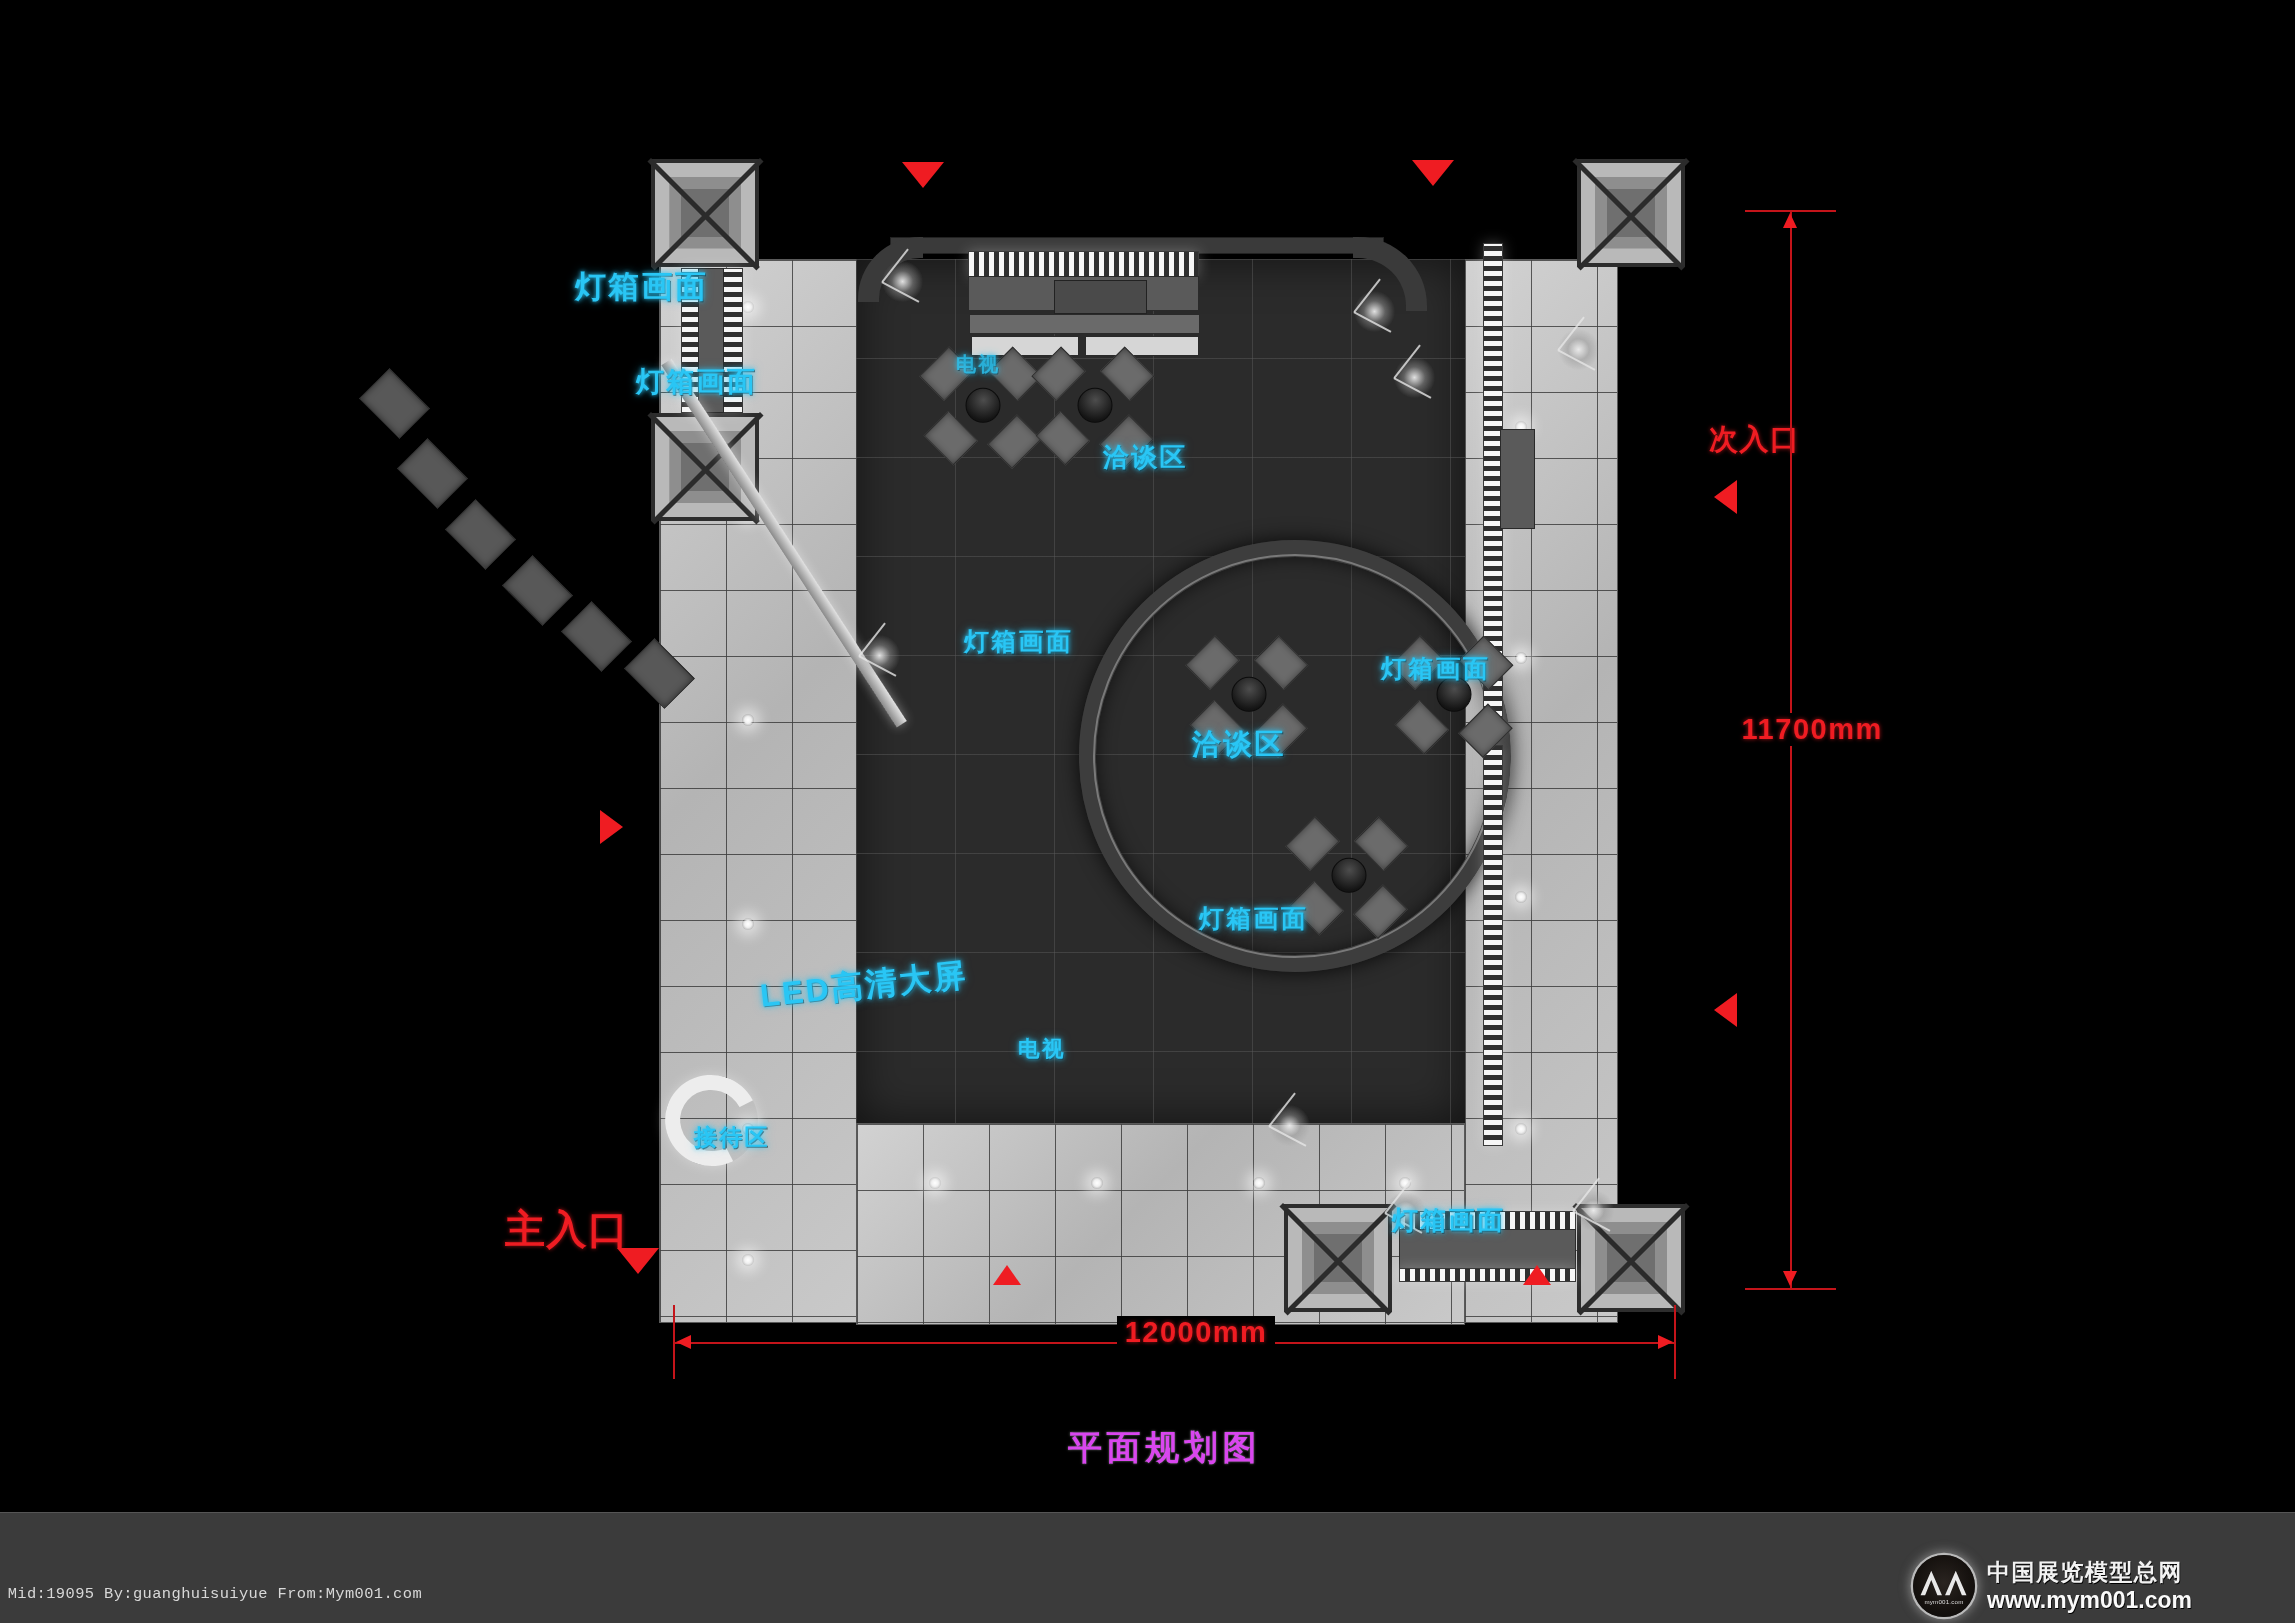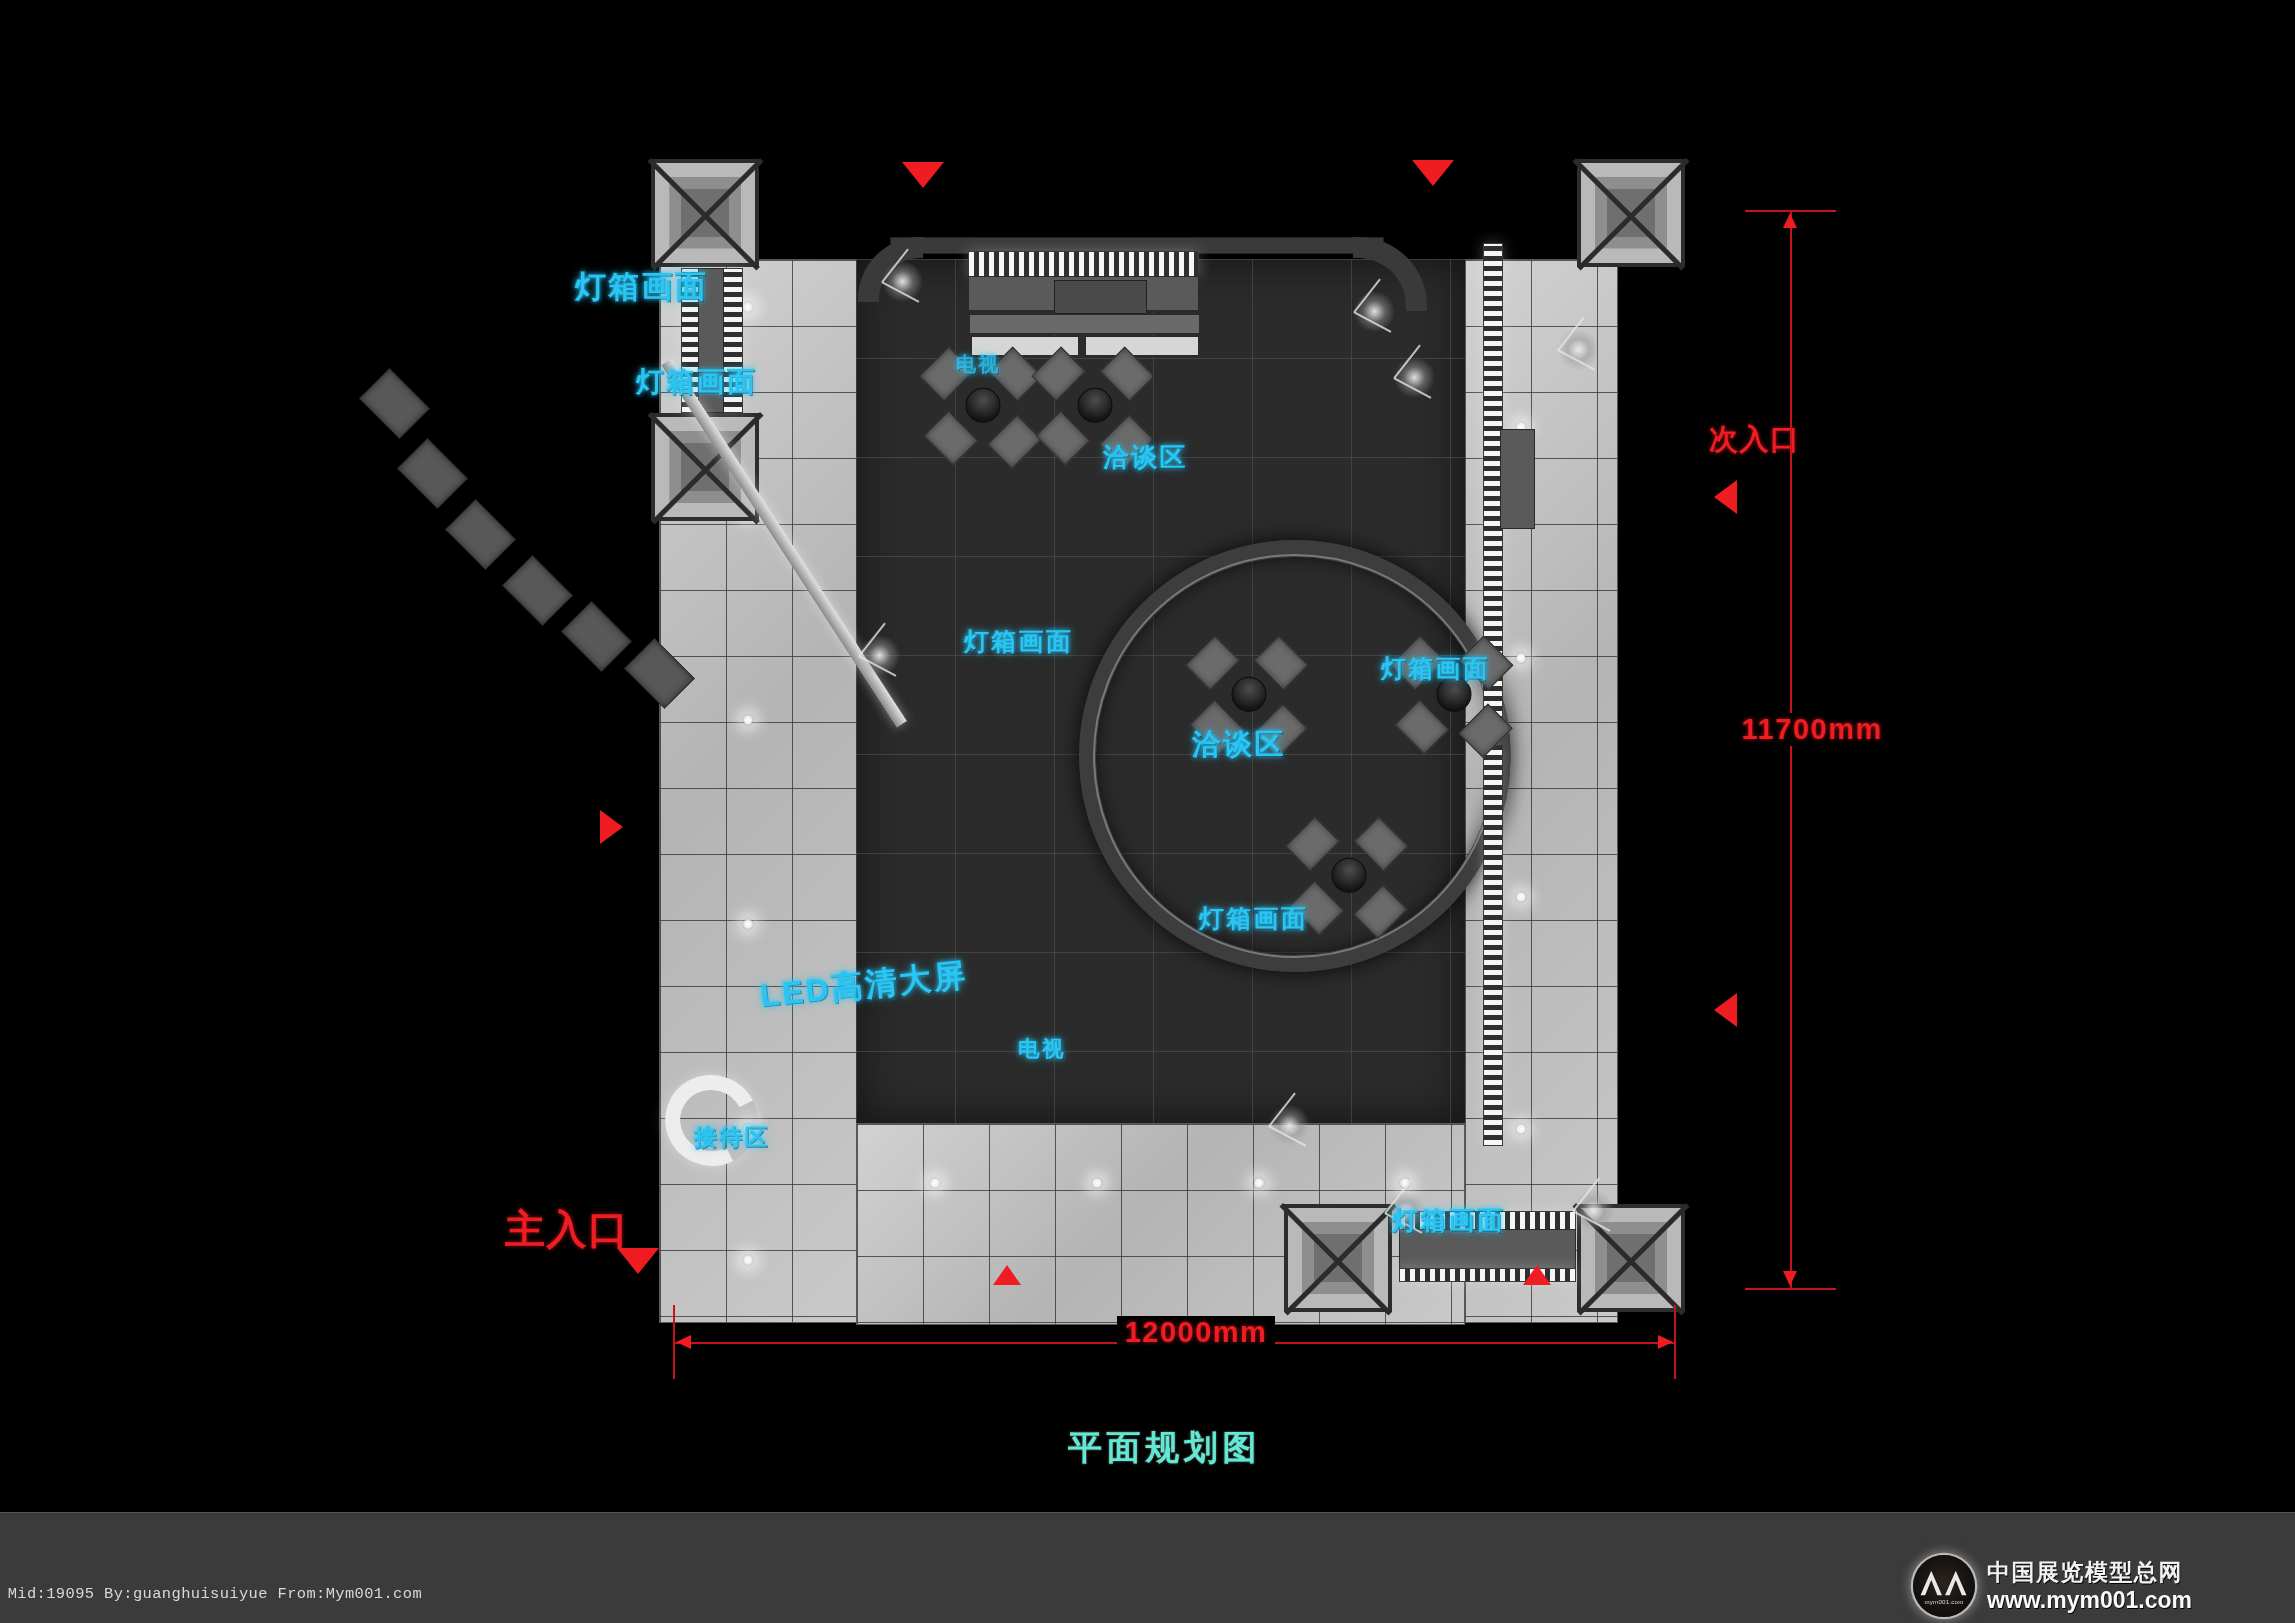--- a/index.html
+++ b/index.html
@@ -41,21 +41,21 @@
   }
   #logo-url{
     position:absolute;left:74px;top:35px;font-size:23px;font-weight:bold;color:#fafafa;
     letter-spacing:0px;text-shadow:0.8px 0.8px 0 #000;white-space:nowrap;
     font-family:"Liberation Sans",sans-serif;
   }
 
   
   #plan-title{
     position:absolute;left:1049px;top:1425px;width:231px;text-align:center;
-    color:#5eead4;font-size:34px;letter-spacing:4.6px;font-weight:bold;white-space:nowrap;
+    color:#d946ef;font-size:34px;letter-spacing:4.6px;font-weight:bold;white-space:nowrap;
     text-shadow:0 0 2.3px rgba(255,255,255,.5);
   }
 
   
   
   #booth{position:absolute;left:659px;top:174px;width:1049px;height:1149px;}
 
   
   .walkway{
     position:absolute;background:

